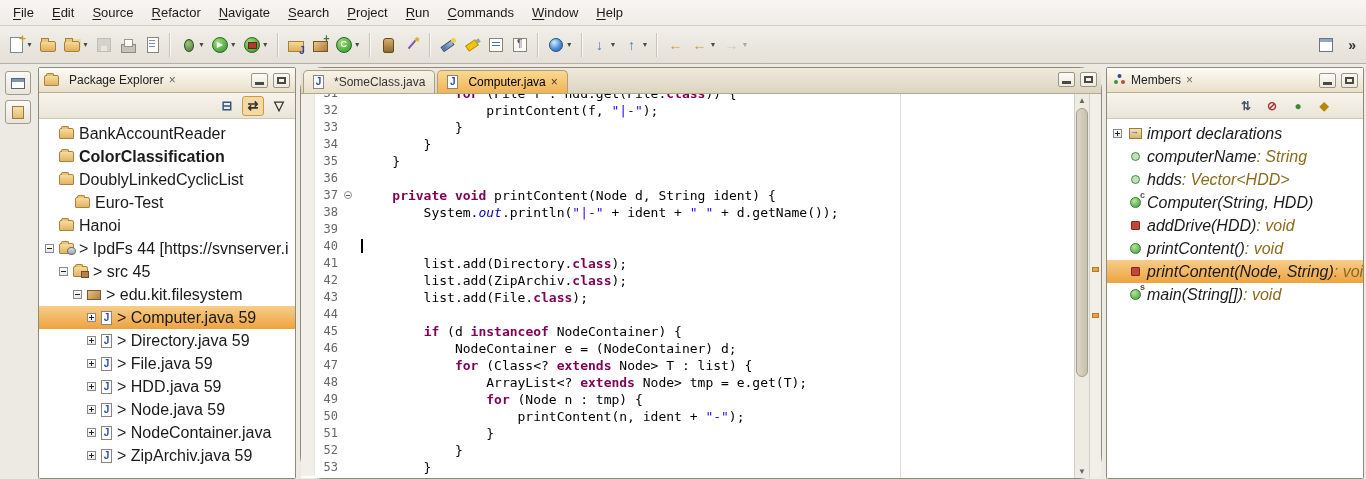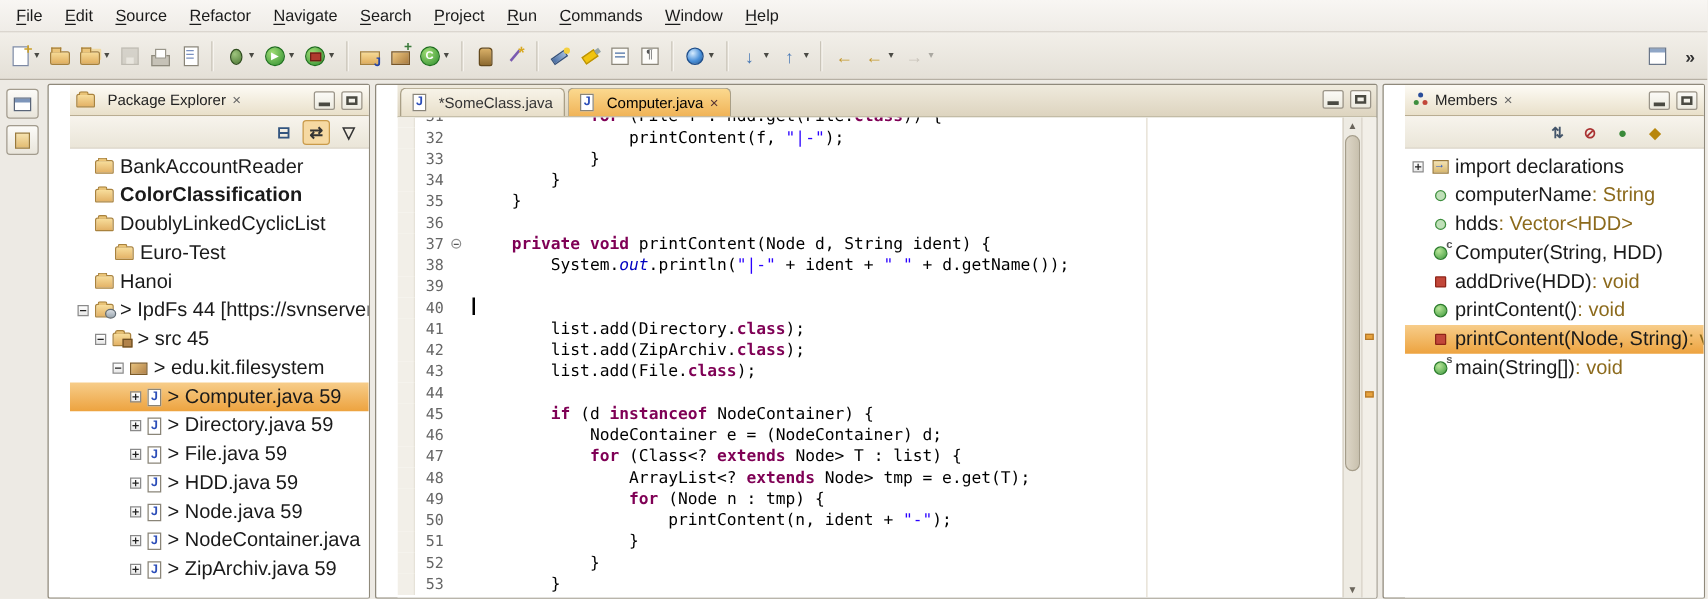--- a/index.html
+++ b/index.html
@@ -63,23 +63,23 @@
 
   
   .main { flex:1; display:flex; gap:4px; padding:3px 2px 0 2px; min-height:0; }
   .dock { width:32px; flex:none; display:flex; flex-direction:column; align-items:center; gap:5px; padding-top:4px; }
   .dbtn { width:26px; height:24px; border:1px solid #a29b8d; border-radius:3px;
     background:linear-gradient(#fcfbf8,#e9e5db); display:flex; align-items:center; justify-content:center; }
   .d-win { width:14px; height:11px; border:1px solid #5a6578; background:#fff; position:relative; }
   .d-win::before { content:""; position:absolute; left:0; right:0; top:0; height:3px; background:#7d95ba; }
   .d-doc { width:12px; height:13px; border:1px solid #9a7a3a; background:linear-gradient(#f6e2ae,#e2bc72); }
 
-  .panel { border:1px solid #8f897b; background:#fff; display:flex; flex-direction:column; min-width:0; min-height:0; border-radius:2px;padding-left:17px; }
+  .panel { border:1px solid #8f897b; background:#fff; display:flex; flex-direction:column; min-width:0; min-height:0; border-radius:2px; }
   .pe, .mem { width:258px; flex:none; }
-  .ed { flex:1; }
+  .ed { flex:1;border-radius:23px; }
 
   .phead { height:25px; flex:none; display:flex; align-items:center;
     background:linear-gradient(#fdfbf5,#e9e0ca); border-bottom:1px solid #b9ad92;
     padding:0 5px; gap:5px; font-size:12px; color:#222; white-space:nowrap; }
   .spacer { flex:1; }
   .xicon::after { content:"×"; font-size:12px; color:#666; }
   .wbtn { width:17px; height:15px; border:1px solid #9a9488; border-radius:2px;
     background:linear-gradient(#fbfaf6,#eceadf); position:relative; flex:none; }
   .wbtn.min::after { content:""; position:absolute; left:3px; right:3px; bottom:2px; height:3px; background:#4a4a42; }
   .wbtn.max::after { content:""; position:absolute; left:3px; right:3px; top:3px; bottom:3px; border:2px solid #4a4a42; }
@@ -139,21 +139,21 @@
 
   .vscroll { width:15px; flex:none; background:#eeebe3; border-left:1px solid #d5d0c4; position:relative; }
   .vthumb { position:absolute; left:1px; right:1px; top:14px; height:70%; background:linear-gradient(90deg,#ddd6c7,#c9c1ae); border:1px solid #a59d8a; border-radius:7px; }
   .sarrow { position:absolute; left:0; right:0; text-align:center; font-size:8px; color:#6a655b; }
   .sarrow.up { top:2px; } .sarrow.down { bottom:2px; }
   .sarrow.up::after { content:"▲"; } .sarrow.down::after { content:"▼"; }
   .oruler { width:12px; flex:none; background:#f2efe8; border-left:1px solid #d5d0c4; position:relative; }
   .omark { position:absolute; left:2px; width:7px; height:5px; background:var(--marker-orange,#e8a33d); border:1px solid #b5792a; }
 
   
-  .mrow { padding-left:6px; }
+  .mrow { padding-left:6px;font-style:italic; }
   .mi { width:13px; height:13px; position:relative; flex:none; margin:0 5px 0 2px; }
   .m-field::before { content:""; position:absolute; inset:2px; border-radius:50%; background:#bfe0b8; border:1px solid #3f8f3f; }
   .m-method-public::before, .m-constructor::before, .m-method-static::before { content:""; position:absolute; inset:1px; border-radius:50%; background:radial-gradient(circle at 35% 30%,#b8e698,#3f9b3f); border:1px solid #2d7d2d; }
   .m-method-private::before { content:""; position:absolute; inset:2px; background:#c2473a; border:1px solid #8e2418; border-radius:1px; }
   .m-constructor::after { content:"c"; position:absolute; top:-6px; right:-3px; font:bold 9px "Liberation Sans",sans-serif; color:#555; }
   .m-method-static::after { content:"s"; position:absolute; top:-6px; right:-3px; font:bold 9px "Liberation Sans",sans-serif; color:#555; }
   .m-import::before { content:""; position:absolute; inset:1px 0; background:linear-gradient(#f4e4b4,#d8b76e); border:1px solid #9a7a3a; }
   .m-import::after { content:"→"; position:absolute; left:1px; top:-1px; color:#2255cc; font:bold 9px "Liberation Sans",sans-serif; }
   .msuffix { color:var(--member-type,#8c6a1c); }
   .vticon-mem { width:14px; height:12px; position:relative; flex:none; }

